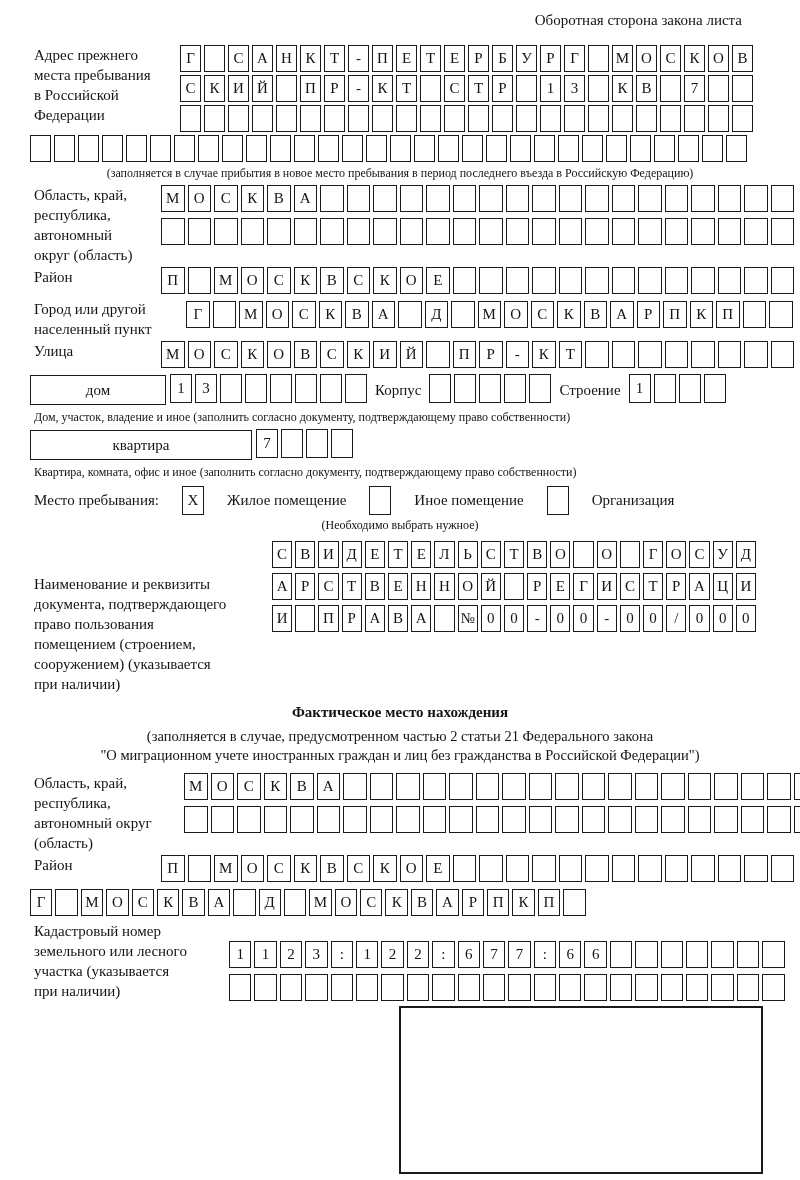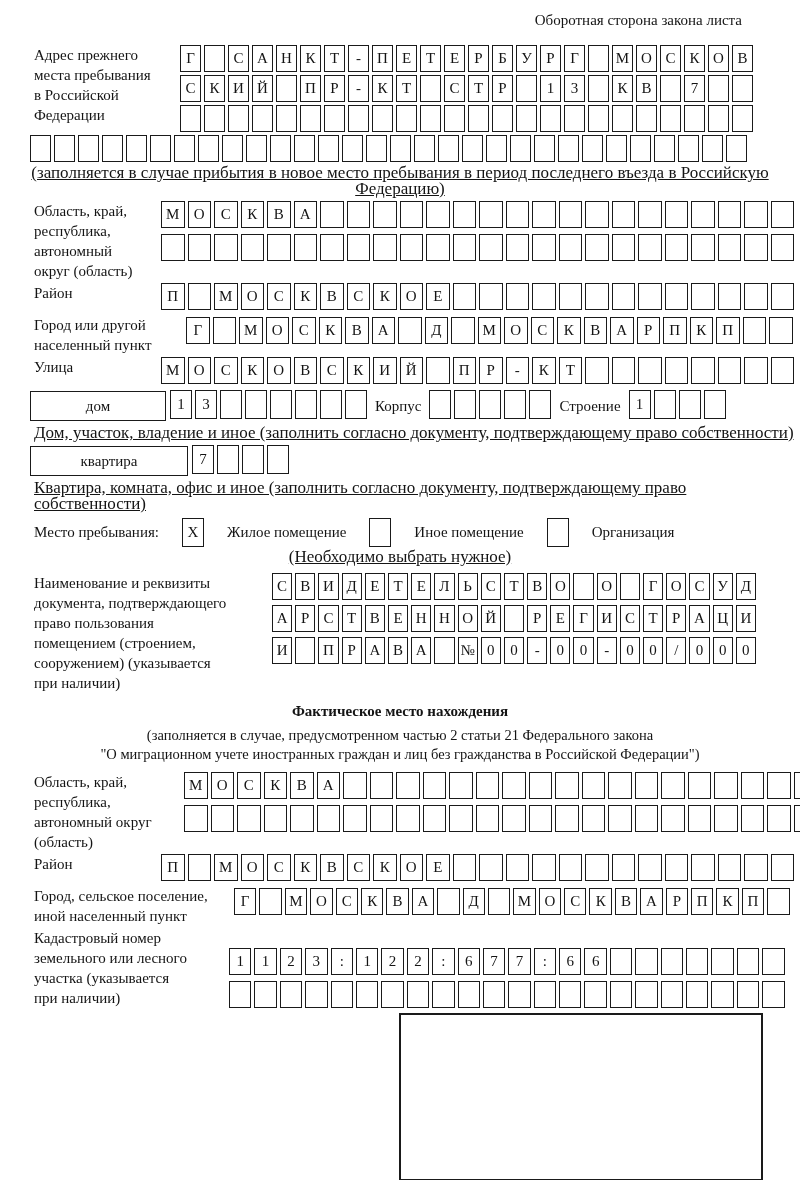--- a/index.html
+++ b/index.html
@@ -8,30 +8,30 @@
   .header-note{text-align:right;padding-right:58px;font-size:15px;margin-bottom:16px;}
   .field{display:flex;align-items:flex-start;}
   .flabel{font-size:15px;line-height:20px;white-space:pre-line;flex-shrink:0;margin-left:4px;box-sizing:border-box;}
   .cellrow{display:flex;gap:3px;margin-bottom:3px;}
   .cell{box-sizing:border-box;border:1.7px solid #1a1a1a;height:27px;display:flex;align-items:center;justify-content:center;font-size:15px;background:#fff;flex-shrink:0;}
   .w21 .cell{width:21px;}
   .w235 .cell{width:23.5px;}
   .w224 .cell{width:22.4px;}
   .w202 .cell{width:20.2px;}
   .w22 .cell{width:22px;height:29px;}
-  .caption{font-size:17px;line-height:16px;text-decoration:underline;}
+  .caption{font-size:12px;line-height:16px;}
   .center{text-align:center;}
   .sec-heading{font-size:16px;font-weight:bold;text-align:center;margin:4px 30px 8px 0;}
   .sub-heading{font-size:15px;font-weight:bold;text-align:center;margin:10px 30px 6px 0;}
   .subtitle{font-size:14.5px;line-height:19px;text-align:center;white-space:pre-line;margin:0 30px 8px 0;}
   .rowsblock{display:flex;flex-direction:column;}
   .inline-row{display:flex;align-items:center;gap:4px;margin-bottom:3px;}
   .wide-box{box-sizing:border-box;border:1.7px solid #1a1a1a;height:30px;display:flex;align-items:center;justify-content:center;font-size:15px;}
   .dom-box{width:136px;}
-  .kv-box{width:158px;}
+  .kv-box{width:222px;}
   .inline-label{font-size:15px;margin:0 4px;}
   .stay-row{display:flex;align-items:center;gap:23px;margin:6px 0 2px 4px;font-size:15px;}
   .stay-row .cellrow{margin-bottom:0;}
   .mb6{margin-bottom:6px;}
   .stamp-box{box-sizing:border-box;border:2px solid #1a1a1a;width:364px;height:168px;margin-left:369px;margin-top:2px;background:#fff;}
 </style>
 </head>
 <body>
 
 <div class="page">
@@ -365,21 +365,21 @@
         </div>
       <span>Иное помещение</span>
       <div class="cellrow w22">
           <span class="cell"></span>
         </div>
       <span>Организация</span>
     </div>
     <div class="caption center" style="margin:1px 30px 8px 0;">(Необходимо выбрать нужное)</div>
 
     <div class="field">
-      <div class="flabel" style="width:238px;">Наименование и реквизиты
+      <div class="flabel" style="width:238px;margin-top:33px;">Наименование и реквизиты
 документа, подтверждающего
 право пользования
 помещением (строением,
 сооружением) (указывается
 при наличии)</div>
       <div class="rowsblock">
         <div class="cellrow w202" style="margin-bottom:5px;">
             <span class="cell">С</span>
             <span class="cell">В</span>
             <span class="cell">И</span>
@@ -542,22 +542,20 @@
           <span class="cell"></span>
           <span class="cell"></span>
           <span class="cell"></span>
           <span class="cell"></span>
           <span class="cell"></span>
           <span class="cell"></span>
         </div>
     </div>
 
     <div class="field" style="margin-top:2px;">
-      <div class="flabel" style="width:200px;">Город, сельское поселение,
-иной населенный пункт</div>
       <div class="cellrow w224" style="margin-top:2px;">
           <span class="cell">Г</span>
           <span class="cell"></span>
           <span class="cell">М</span>
           <span class="cell">О</span>
           <span class="cell">С</span>
           <span class="cell">К</span>
           <span class="cell">В</span>
           <span class="cell">А</span>
           <span class="cell"></span>

